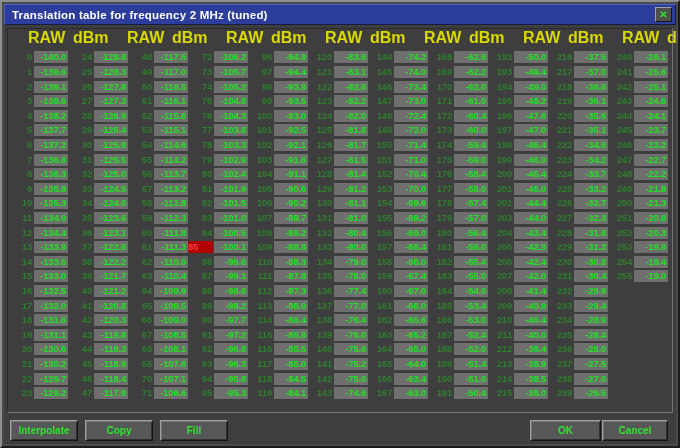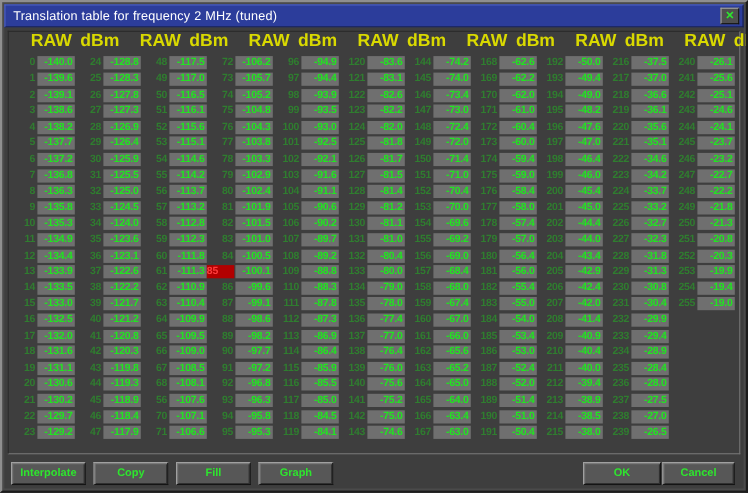--- a/index.html
+++ b/index.html
@@ -15,21 +15,21 @@
     position:relative;width:680px;height:448px;background:var(--frame);
     border:2px solid;border-color:#8f8f8f #1c1c1c #1c1c1c #8f8f8f;
     font-family:"Liberation Sans",sans-serif;overflow:hidden;
   }
   .titlebar{
     position:absolute;left:2px;top:2px;right:2px;height:21px;
     background:var(--titlebar);
     border:1px solid;border-color:var(--titlebar_hi) var(--titlebar_sh) var(--titlebar_sh) var(--titlebar_hi);
     display:flex;align-items:center;padding:0 3px 0 7px;
   }
-  .title{flex:1;color:var(--title_text);font-size:11.5px;font-weight:400;letter-spacing:0.2px;}
+  .title{flex:1;color:var(--title_text);font-size:11.5px;font-weight:700;letter-spacing:0.2px;}
   .closebtn{
     width:17px;height:15px;background:#4f4f4f;
     border:1px solid;border-color:#a2a2a2 #141414 #141414 #a2a2a2;
     color:var(--button_text);font-size:10px;font-weight:700;line-height:13px;
     display:flex;align-items:center;justify-content:center;cursor:default;
   }
   .client{position:absolute;left:2px;top:23px;right:2px;bottom:2px;background:var(--client_bg);}
   .panel{
     position:absolute;left:3px;top:3px;right:3px;height:385px;
     border:1px solid;border-color:#2b2b2b #757575 #757575 #2b2b2b;
@@ -668,19 +668,18 @@
           <span class="raw">239</span>
           <span class="dbm">-26.5</span>
           <span class="raw"></span>
           <span class="dbm empty"></span>
         </div>
       </div>
     <div class="btnbar">
         <div class="btn btn-interpolate">Interpolate</div>
         <div class="btn btn-copy">Copy</div>
         <div class="btn btn-fill">Fill</div>
-        <div class="btn btn-graph">Graph</div>
         <div class="spacer"></div>
         <div class="btn btn-ok">OK</div>
         <div class="btn btn-cancel">Cancel</div>
       </div>
   </div>
 </div>
 
 </body></html>

